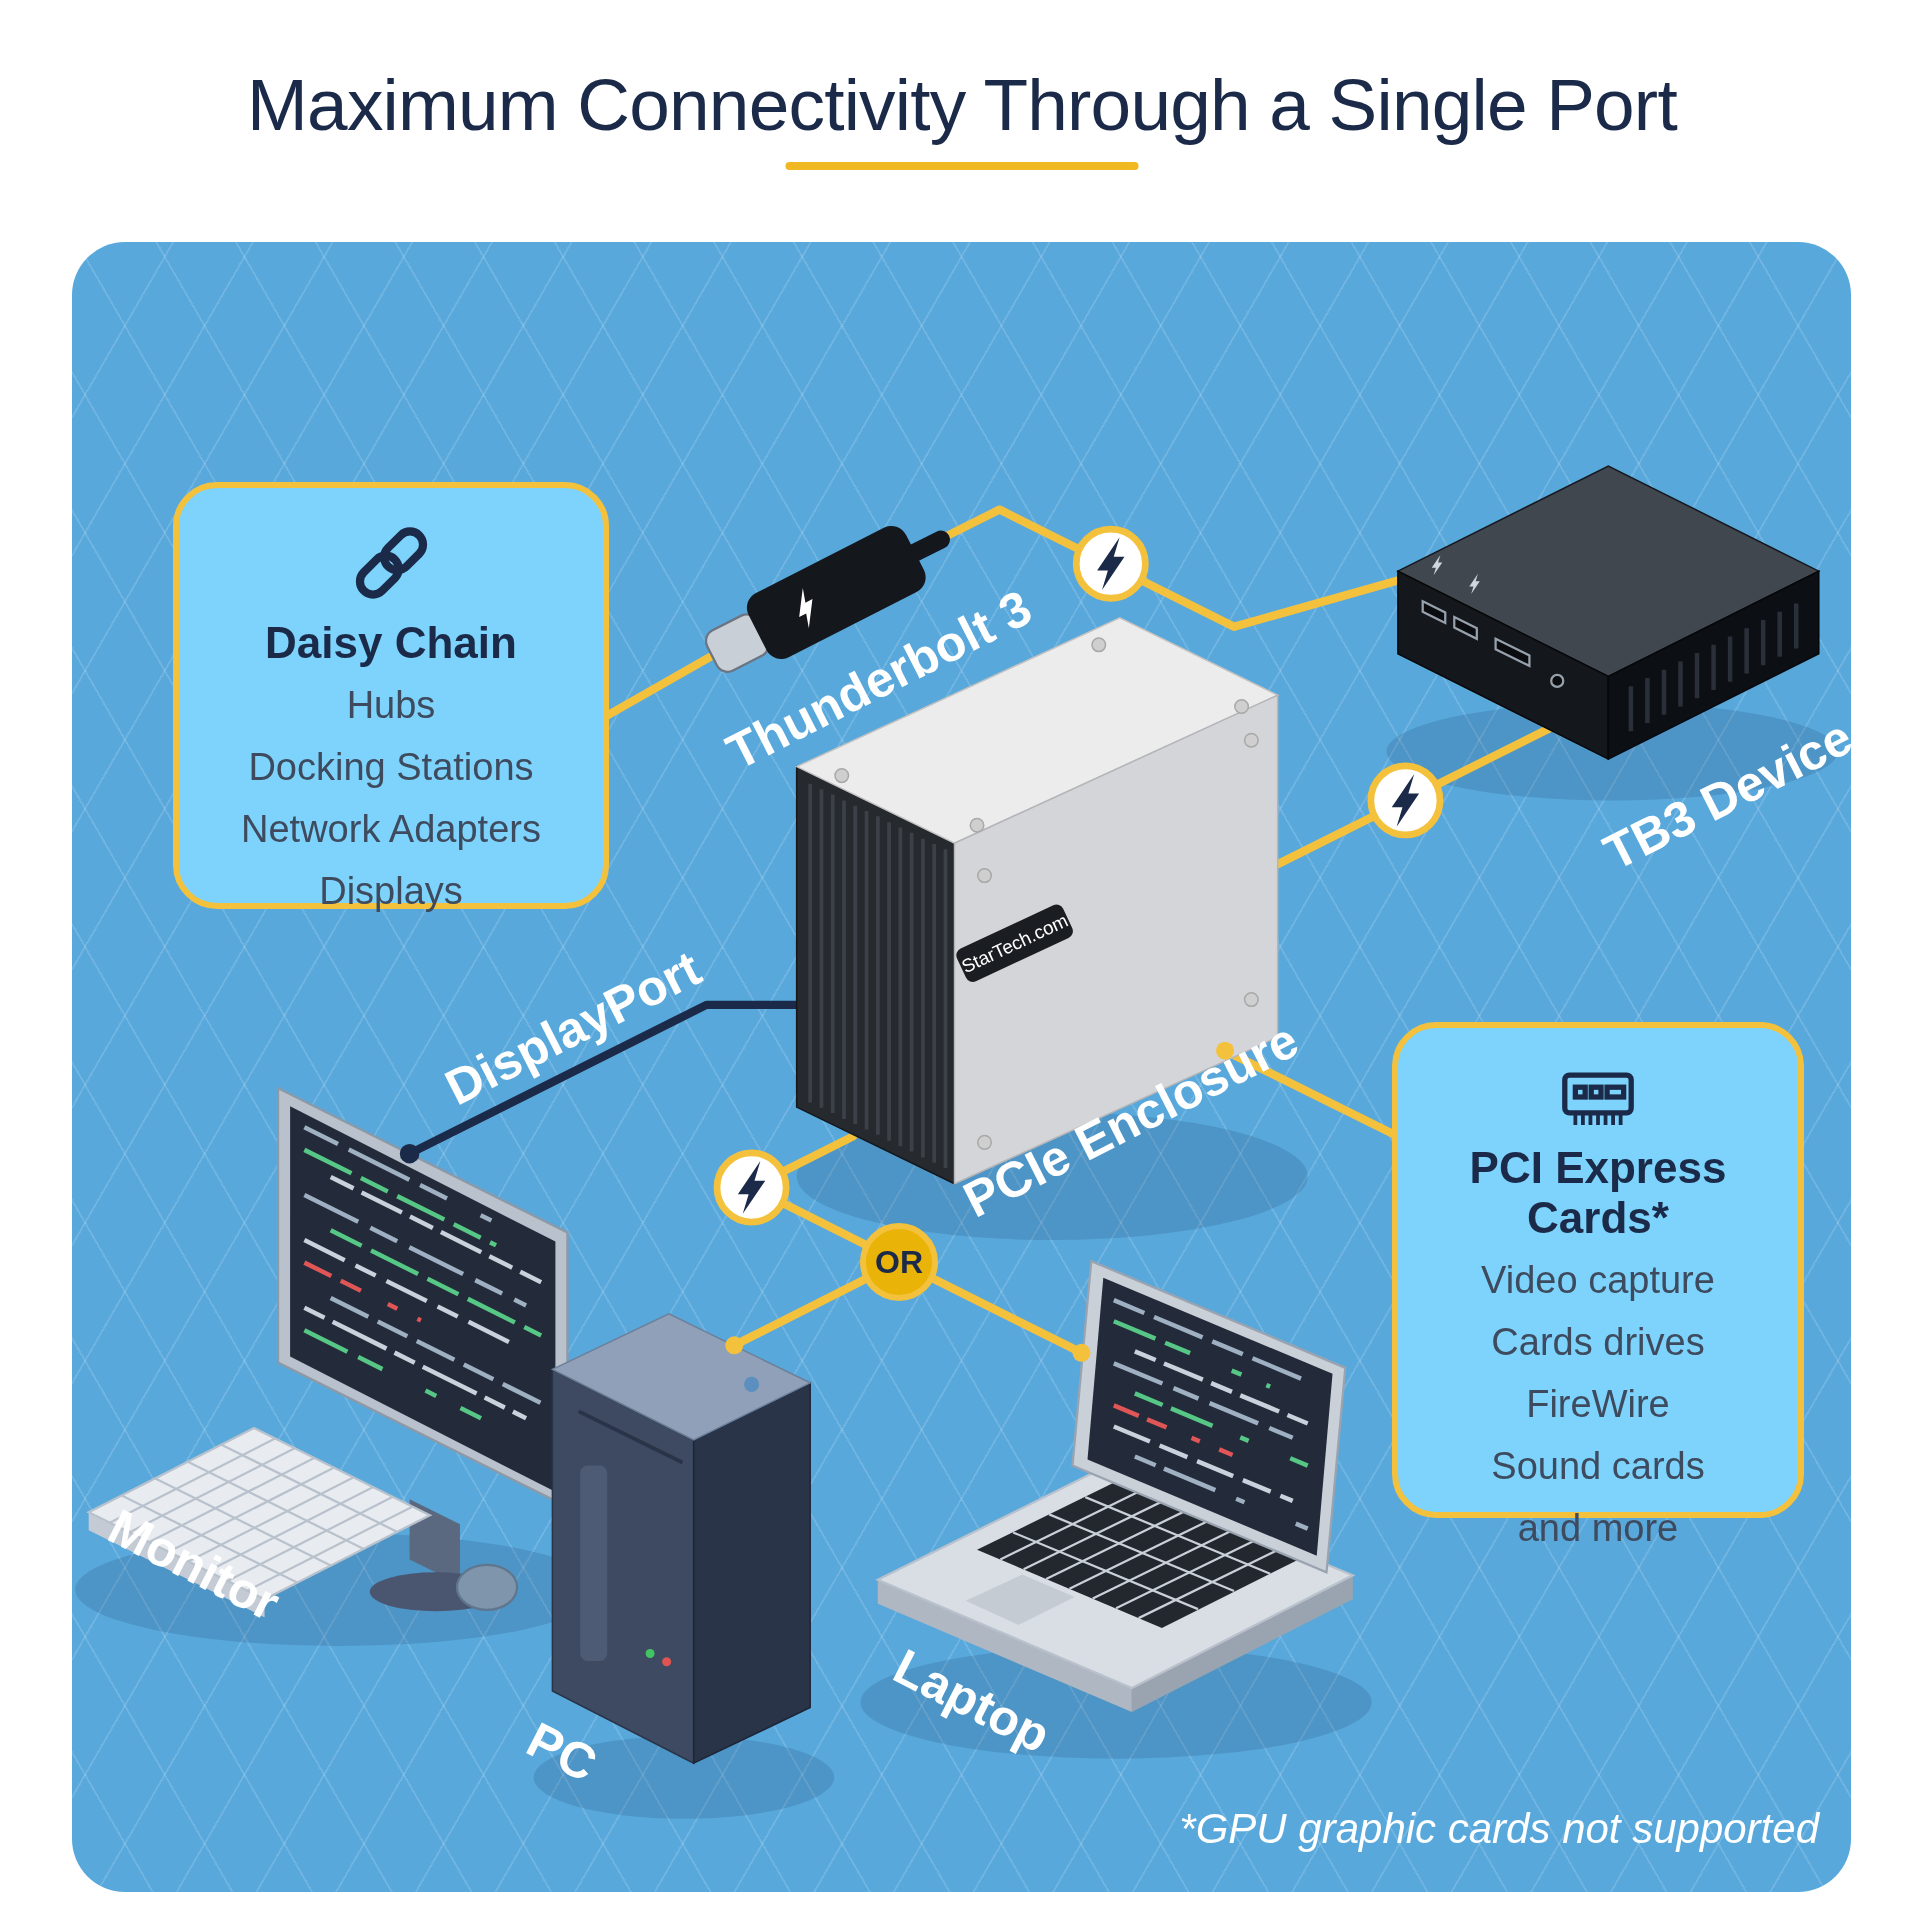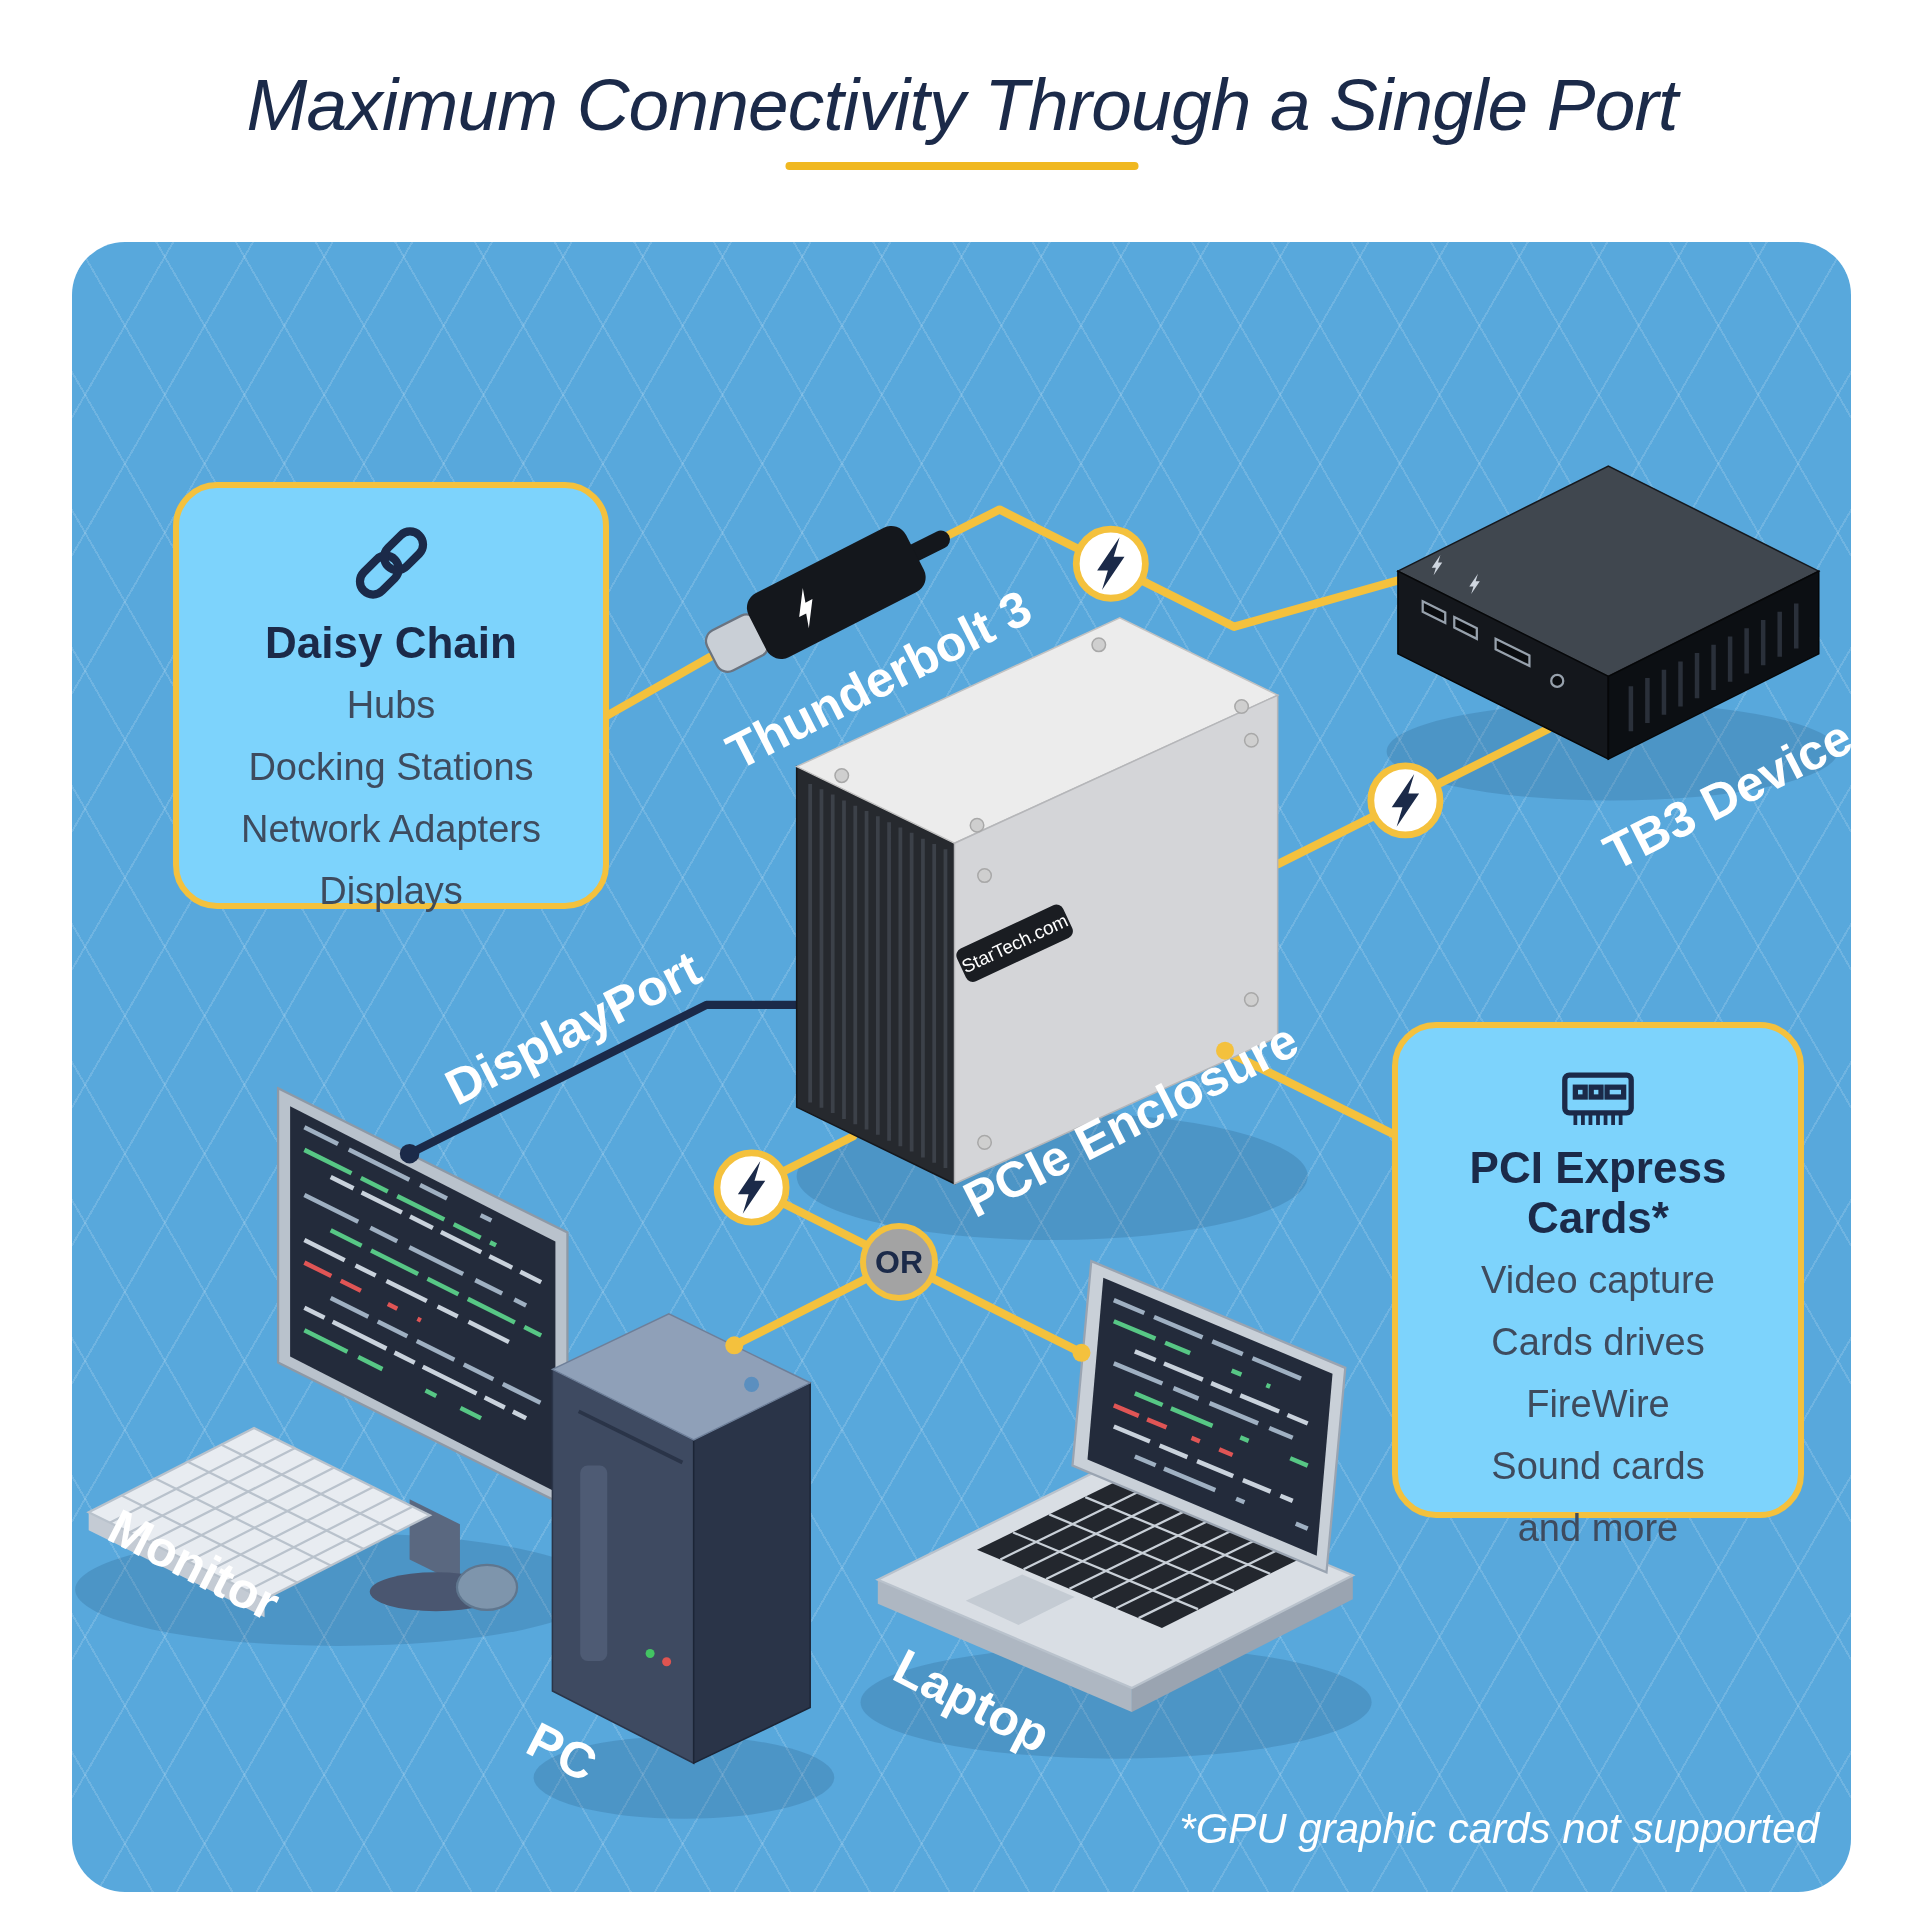--- a/index.html
+++ b/index.html
@@ -1,21 +1,21 @@
 <!DOCTYPE html>
 <html style="font-size:12px"><head>
 <meta charset="utf-8">
 <style>
   html,body{margin:0;padding:0;background:#ffffff;}
   body{width:1924px;height:1924px;position:relative;font-family:"Liberation Sans",sans-serif;overflow:hidden;}
 
   .page-title{
     position:absolute;top:63px;left:0;width:100%;
     text-align:center;font-size:73px;font-weight:400;letter-spacing:-0.8px;
-    color:#1B2A49;margin:0;font-style:italic;
+    color:#1B2A49;margin:0;
   }
   .title-underline{
     position:absolute;top:162px;left:50%;transform:translateX(-50%);
     width:353px;height:7.5px;background:#F0B821;border-radius:3.8px;
   }
 
   .panel{
     position:absolute;left:72px;top:242px;width:1779px;height:1650px;
     border-radius:53px;
     background-color:#58A8DC;
@@ -41,21 +41,21 @@
 
   .iso-label{
     position:absolute;color:#ffffff;font-weight:700;font-size:50px;white-space:nowrap;
     z-index:3;
   }
   .rot-up{transform:translate(-50%,-50%) rotate(-27deg);}
   .rot-down{transform:translate(-50%,-50%) rotate(27deg);}
 
   .or-badge{
     position:absolute;left:860px;top:1223px;width:78px;height:78px;
-    background:#a3a3a3;border:6.8px solid #F4C13D;border-radius:50%;
+    background:#eab308;border:6.8px solid #F4C13D;border-radius:50%;
     box-sizing:border-box;display:flex;align-items:center;justify-content:center;
     color:#1B2A49;font-size:32px;font-weight:700;z-index:5;
   }
 
   .footnote{
     position:absolute;right:105px;top:1805px;color:#ffffff;
     font-size:42px;font-style:italic;font-weight:500;z-index:4;
   }
 </style>
 </head>

